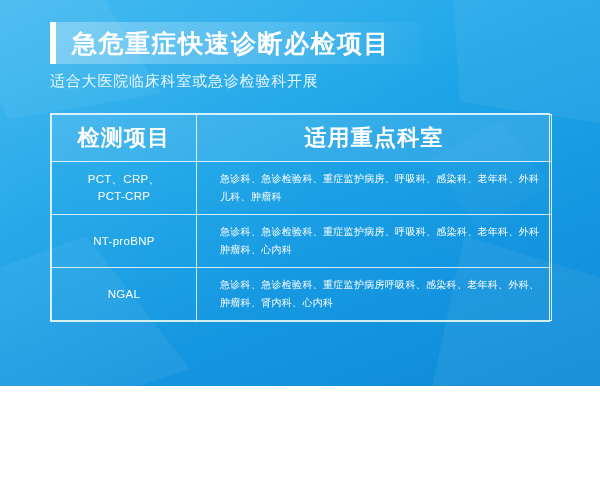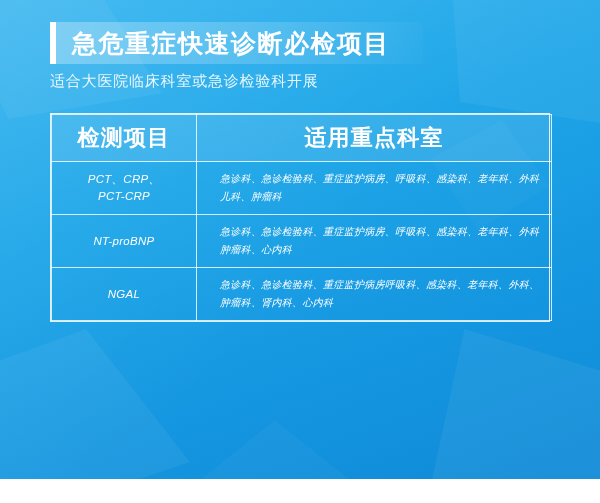--- a/index.html
+++ b/index.html
@@ -9,21 +9,21 @@
   body {
     width: 600px;
     height: 503px;
     overflow: hidden;
     font-family: "Liberation Sans", sans-serif;
     background: #ffffff;
   }
   .poster {
     position: relative;
     width: 600px;
-    height: 479px;
+    height: 386px;
     background:
       linear-gradient(135deg, rgba(255,255,255,0.07) 0%, rgba(255,255,255,0) 55%),
       linear-gradient(160deg, #38b6f0 0%, #1fa6e8 38%, #1596e0 70%, #0f8ad6 100%);
     overflow: hidden;
   }
   
   .facet {
     position: absolute;
     background: rgba(255,255,255,0.055);
     pointer-events: none;
@@ -103,21 +103,21 @@
     padding: 8px 6px;
     letter-spacing: .3px;
   }
   td.dept {
     text-align: left;
     font-size: 10px;
     line-height: 18px;
     padding: 8px 23px;
     letter-spacing: .3px;
   }
-  .nowrapline { white-space: nowrap; font-style: italic; }
+  .nowrapline { white-space: nowrap; }
 </style>
 </head>
 <body>
 
 <div class="poster">
   <div class="facet f1"></div>
   <div class="facet f2"></div>
   <div class="facet f3"></div>
   <div class="facet f4"></div>
   <div class="facet f5"></div>

